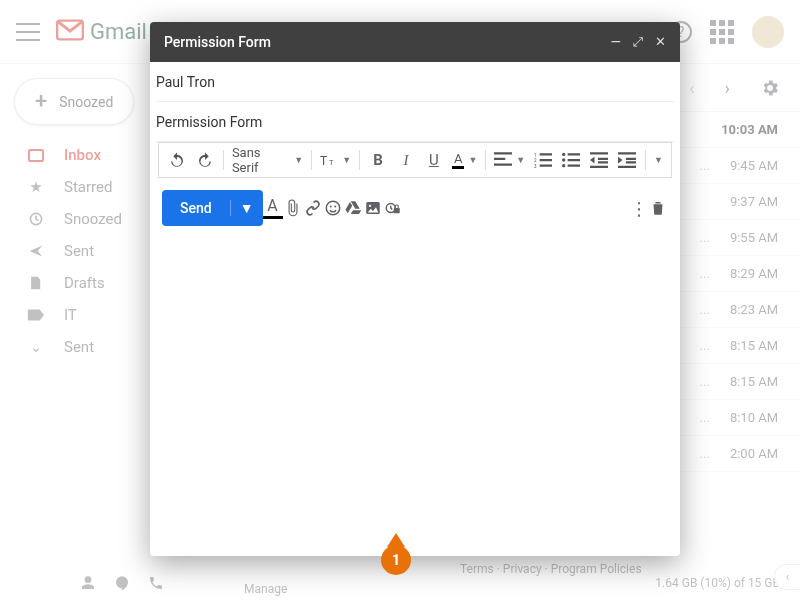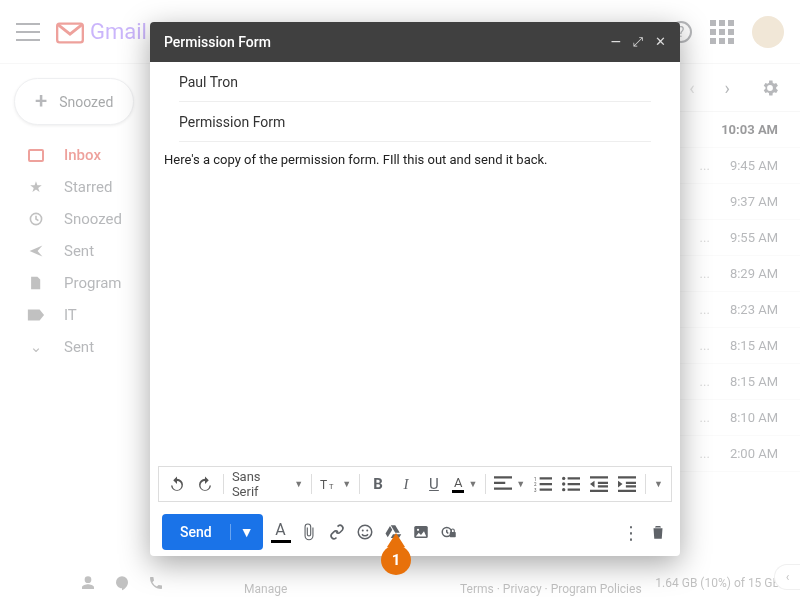--- a/index.html
+++ b/index.html
@@ -2,21 +2,21 @@
 <html><head>
 <meta charset="utf-8">
 <style>
   *{box-sizing:border-box;margin:0;padding:0;font-family:Roboto,Arial,sans-serif}
   body{width:800px;height:600px;overflow:hidden;background:#fff;position:relative}
   .dim-overlay{position:absolute;inset:0;background:rgba(255,255,255,0.55);z-index:5;pointer-events:none}
   
   .hdr{height:64px;display:flex;align-items:center;padding:0 16px;border-bottom:1px solid #eee}
   .hamburger{width:24px;height:24px;display:flex;flex-direction:column;justify-content:space-around;margin-right:16px}
   .hamburger span{height:2px;background:#5f6368}
-  .logo{display:flex;align-items:flex-end;font-size:22px;color:#8b5cf6}
+  .logo{display:flex;align-items:flex-start;font-size:22px;color:#14532d}
   .logo-m{width:28px;height:22px;margin-right:6px;position:relative}
   .spacer{flex:1}
   .help-ic{width:22px;height:22px;border:2px solid #5f6368;border-radius:50%;display:flex;align-items:center;justify-content:center;font-size:14px;color:#5f6368;margin-right:18px}
   .apps{display:grid;grid-template-columns:repeat(3,6px);grid-template-rows:repeat(3,6px);gap:3px;margin-right:18px}
   .apps span{background:#5f6368}
   .avatar{width:32px;height:32px;border-radius:50%;background:#e0c9a6}
   
   .main{display:flex;height:calc(600px - 64px - 32px)}
   .side{width:220px;padding:10px 8px 0 8px}
   .compose{display:inline-flex;align-items:center;background:#fff;border:1px solid #dadce0;border-radius:24px;padding:10px 20px;font-size:14px;color:#3c4043;box-shadow:0 1px 3px rgba(0,0,0,.15);margin:4px 0 14px 6px}
@@ -37,33 +37,33 @@
   
   .ftr{position:absolute;bottom:0;left:0;right:0;height:34px;display:flex;align-items:center;padding:0 20px;font-size:12px;color:#777}
   .ftr .chat{display:flex;gap:18px;margin-left:60px;color:#777}
   .ftr .stor{margin-left:auto;display:flex;gap:10px}
   .ftr .links{margin-left:30px}
   .ftr .expand{margin-left:auto;width:26px;height:26px;border:1px solid #ddd;border-radius:50% 0 0 50%;border-right:none;display:flex;align-items:center;justify-content:center;color:#777;position:absolute;right:0;bottom:10px;background:#fff}
   
   .dlg{position:absolute;top:22px;left:150px;width:530px;height:534px;background:#fff;border-radius:4px;box-shadow:0 8px 30px rgba(0,0,0,.35);z-index:10;display:flex;flex-direction:column;overflow:hidden}
   .dlg-hd{background:#404040;color:#fff;height:40px;display:flex;align-items:center;padding:0 14px;font-size:14px;font-weight:500}
   .dlg-hd .wctrls{margin-left:auto;display:flex;gap:12px;font-size:13px;color:#ddd}
-  .fld{height:40px;border-bottom:1px solid #eee;margin:0 29px;display:flex;align-items:center;font-size:14px;color:#333}
+  .fld{height:40px;border-bottom:1px solid #eee;margin:0 6px;display:flex;align-items:center;font-size:14px;color:#333}
   .body{flex:1;padding:10px 14px;font-size:13px;color:#222}
   
   .fmt{margin:0 8px 6px 8px;border:1px solid #ddd;height:36px;display:flex;align-items:center;padding:0 8px;gap:8px;color:#555;font-size:13px}
   .fmt .sep{width:1px;height:20px;background:#ddd}
   .fmt .ff{display:flex;align-items:center;gap:4px}
   .fmt svg,.fmt .ic{width:18px;height:18px}
   .fmt .b{font-weight:700;font-size:15px}
   .fmt .i{font-style:italic;font-family:serif;font-size:15px}
   .fmt .u{text-decoration:underline;font-size:15px}
   .caret{font-size:9px;color:#777}
   
-  .sendbar{height:48px;display:flex;align-items:center;padding:0 12px;gap:8px}
+  .sendbar{height:48px;display:flex;align-items:center;padding:0 12px;gap:0}
   .send{background:#1a73e8;color:#fff;font-size:14px;font-weight:500;border-radius:4px;height:36px;display:flex;align-items:center}
   .send-main{padding:0 18px;border-right:1px solid rgba(255,255,255,.35)}
   .send-dd{padding:0 9px}
   .tool{width:20px;height:20px;color:#5f6368;display:flex;align-items:center;justify-content:center}
   .tool.hl{border-bottom:3px solid #000;padding-bottom:2px;height:22px}
   .dots{margin-left:auto;font-size:18px;color:#5f6368}
   .trash{color:#5f6368}
   
   .callout{position:absolute;left:381px;top:545px;z-index:20}
   .callout .pointer{width:0;height:0;border-left:9px solid transparent;border-right:9px solid transparent;border-bottom:14px solid #e8710a;position:absolute;top:-12px;left:6px}
@@ -135,21 +135,21 @@
           </svg>
         </span>
       <span>Sent</span>
     </div>
     <div class="nav-item">
       <span class="nav-ico">
           <svg viewBox="0 0 20 20" width="14" height="16">
             <path d="M3 1h9l4 4v14H3z" fill="#767676"></path>
           </svg>
         </span>
-      <span>Program</span>
+      <span>Drafts</span>
     </div>
     <div class="nav-item">
       <span class="nav-ico">
           <svg viewBox="0 0 20 14" width="18" height="14">
             <path d="M1 1h13l5 6-5 6H1z" fill="#767676"></path>
           </svg>
         </span>
       <span>IT</span>
     </div>
     <div class="nav-item">
@@ -229,21 +229,21 @@
           <path fill="#777" d="M6.6 10.8a15 15 0 006.6 6.6l2.2-2.2a1 1 0 011-.25 11 11 0 003.6.6 1 1 0 011 1V20a1 1 0 01-1 1A17 17 0 013 4a1 1 0 011-1h3.4a1 1 0 011 1 11 11 0 00.6 3.6 1 1 0 01-.25 1z"></path>
         </svg>
       </span>
   </div>
   <div class="stor">
     <span>1.64 GB (10%) of 15 GB</span>
   </div>
   <div style="position:absolute;left:244px;bottom:4px">
     <span>Manage</span>
   </div>
-  <div class="links" style="position:absolute;left:430px;bottom:4px">
+  <div class="links" style="position:absolute;left:430px;bottom:24px">
     <span>Terms</span> ·
     <span>Privacy</span> ·
     <span>Program Policies</span>
   </div>
   <div class="expand">‹</div>
 </div>
 
 <div class="dim-overlay"></div>
 
 <div class="dlg">
@@ -254,21 +254,20 @@
       <span>⤢</span>
       <span>✕</span>
     </div>
   </div>
   <div class="fld">
       <span>Paul Tron</span>
     </div>
   <div class="fld">
       <span>Permission Form</span>
     </div>
-  <div class="body"><span>Here's a copy of the permission form. FIll this out and send it back.</span></div>
 
   <div class="fmt">
     <span class="tool">
         <svg viewBox="0 0 24 24" width="18" height="18">
           <path fill="#555" d="M12 5V2L7 7l5 5V8a6 6 0 11-6 6H4a8 8 0 108-9z"></path>
         </svg>
       </span>
     <span class="tool">
         <svg viewBox="0 0 24 24" width="18" height="18">
           <path fill="#555" d="M12 5V2l5 5-5 5V8a6 6 0 106 6h2a8 8 0 11-8-9z"></path>

